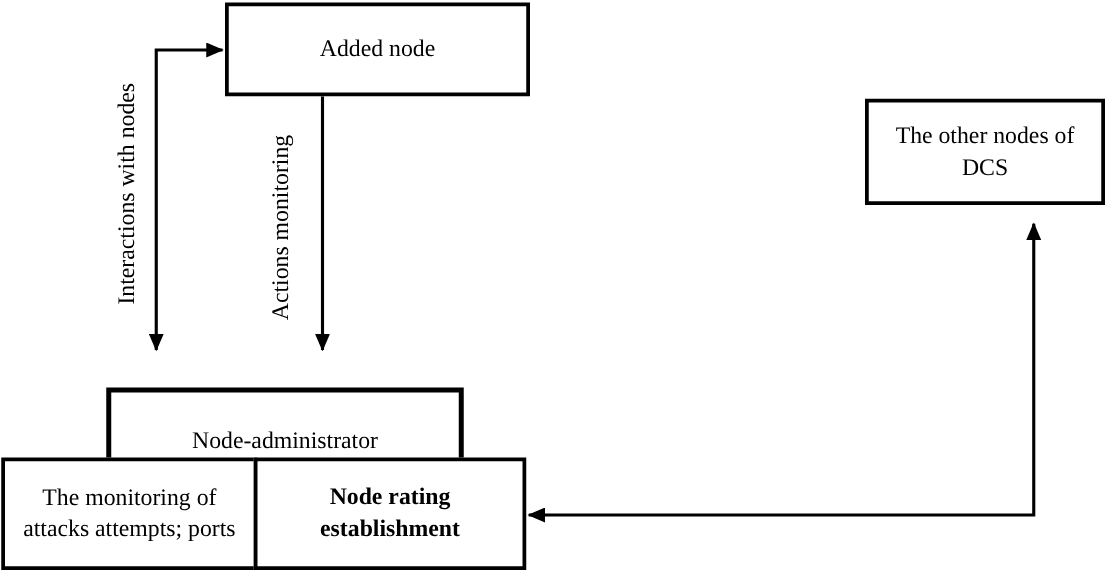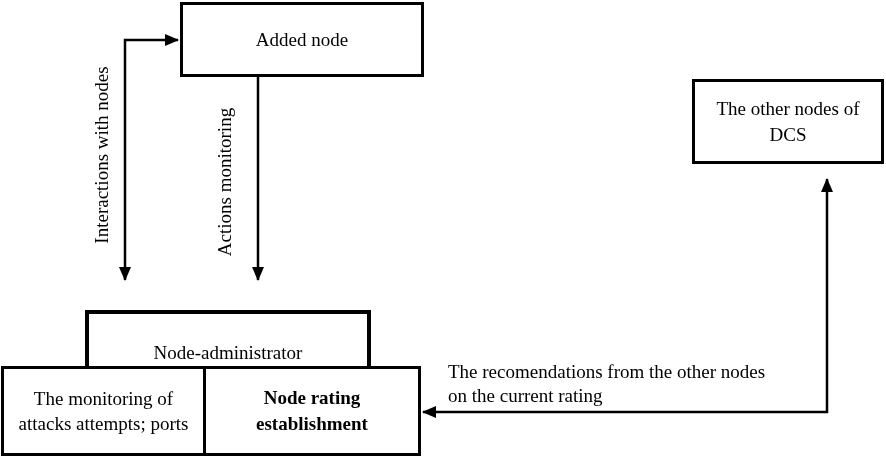--- a/index.html
+++ b/index.html
@@ -104,18 +104,14 @@
 
   <div class="box box-rating">
     <div>Node rating</div>
     <div>establishment</div>
   </div>
 
   <div class="vlabel vlabel-interactions">Interactions with nodes</div>
 
   <div class="vlabel vlabel-actions">Actions monitoring</div>
 
-  <div class="edge-note">
-    <div>The recomendations from the other nodes</div>
-    <div>on the current rating</div>
-  </div>
 
 </div>
 
 </body></html>

